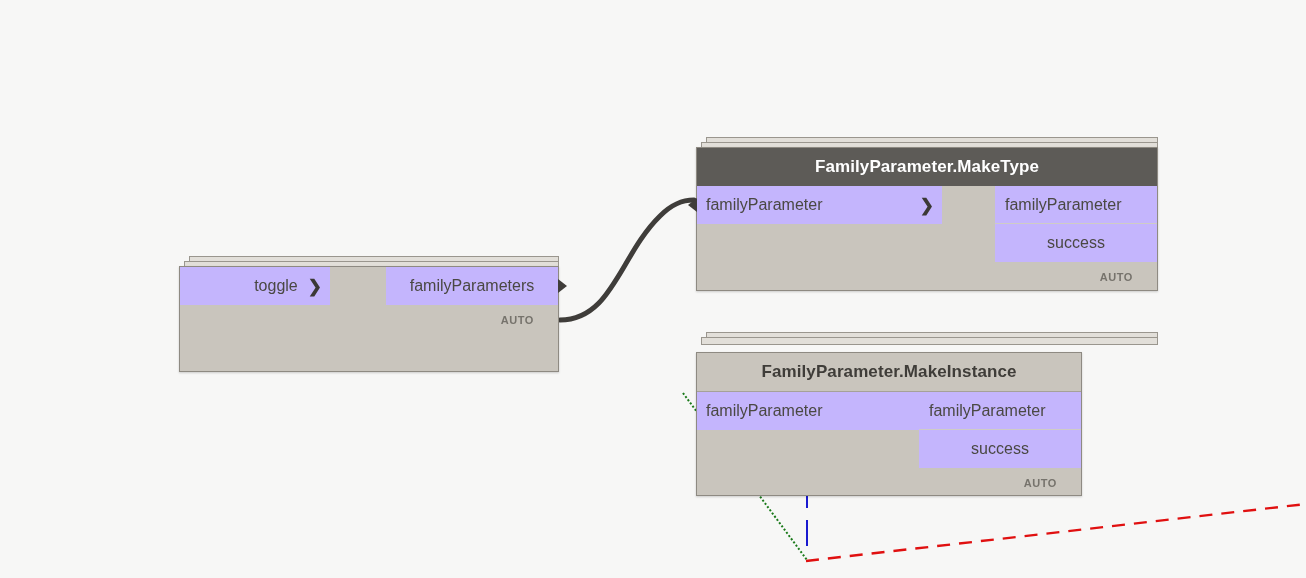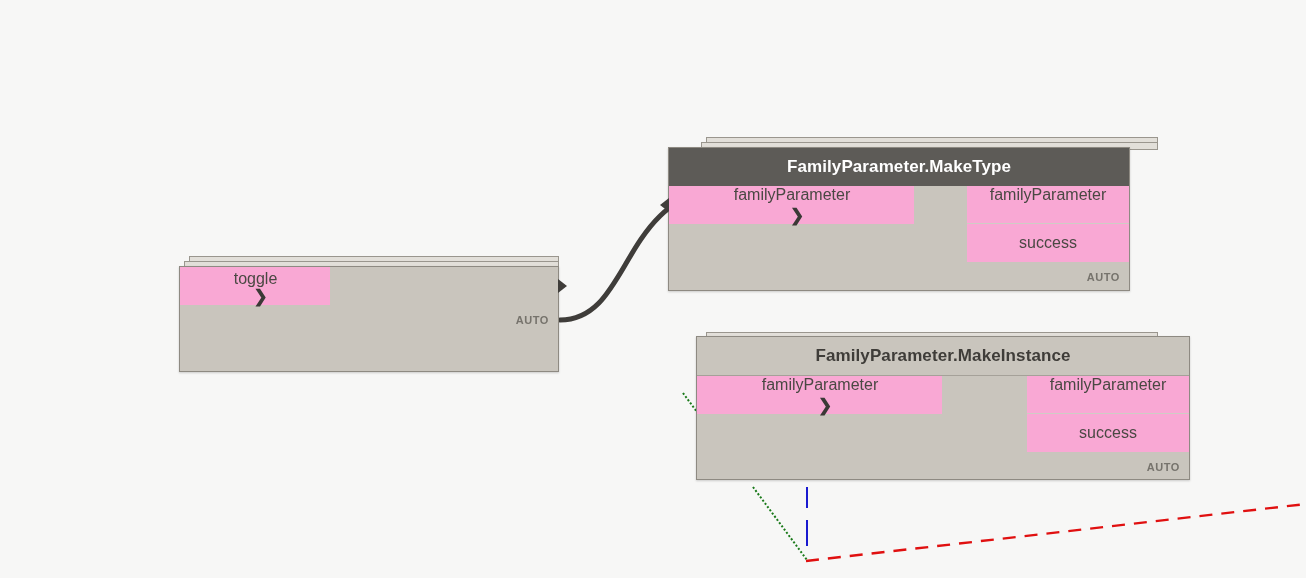--- a/index.html
+++ b/index.html
@@ -75,26 +75,25 @@
 
   .port-row {
     position: relative;
     height: 38px;
   }
 
   .port {
     position: absolute;
     box-sizing: border-box;
     height: 38px;
-    background: #f9a8d4;
+    background: #c4b5fd;
     display: flex;
     align-items: center;
     font-size: 16px;
     color: #4a4843;
-    flex-direction: column;
   }
   .port.in {
     left: 0;
     padding-left: 9px;
     padding-right: 8px;
     justify-content: space-between;
   }
   .port.out {
     right: 0;
     padding-left: 10px;
@@ -111,21 +110,21 @@
     color: #3b3936;
     line-height: 1;
     margin-left: 10px;
   }
 
   .node-footer {
     height: 30px;
     display: flex;
     align-items: center;
     justify-content: flex-end;
-    padding-right: 9px;
+    padding-right: 24px;
     font-size: 11px;
     font-weight: bold;
     color: #76736c;
     letter-spacing: 0.6px;
   }
 
   
   .nub {
     position: absolute;
     width: 0;
@@ -165,32 +164,35 @@
   <div class="stack l2" style="left:189px; top:256px; width:370px;"></div>
   <div class="stack l1" style="left:184px; top:261px; width:375px;"></div>
 
   <div class="node" style="left:179px; top:266px; width:380px; height:106px;">
     <div class="node-body">
       <div class="port-row">
         <div class="port in" style="width:150px;justify-content:flex-end;">
           <span>toggle</span>
           <span class="chevron">❯</span>
         </div>
+        <div class="port out last" style="width:172px;">
+          <span>familyParameters</span>
+        </div>
         <div class="nub right" style="right:-9px; top:12px;"></div>
       </div>
       <div class="node-footer">
         <span>AUTO</span>
       </div>
     </div>
   </div>
 
   <div class="stack l2" style="left:706px; top:137px; width:452px;"></div>
   <div class="stack l1" style="left:701px; top:142px; width:457px;"></div>
 
-  <div class="node" style="left:668px; top:147px; width:462px; height:144px;">
+  <div class="node" style="left:696px; top:147px; width:462px; height:144px;">
     <div class="node-header dark">
       <span>FamilyParameter.MakeType</span>
     </div>
     <div class="node-body">
       <div class="port-row">
         <div class="port in" style="width:245px;">
           <span>familyParameter</span>
           <span class="chevron">❯</span>
         </div>
         <div class="nub left" style="left:-9px; top:12px;"></div>
@@ -205,21 +207,21 @@
       </div>
       <div class="node-footer">
         <span>AUTO</span>
       </div>
     </div>
   </div>
 
   <div class="stack l2" style="left:706px; top:332px; width:452px;"></div>
   <div class="stack l1" style="left:701px; top:337px; width:457px;"></div>
 
-  <div class="node" style="left:696px; top:336px; width:494px; height:144px;">
+  <div class="node" style="left:696px; top:352px; width:386px; height:144px;">
     <div class="node-header light">
       <span>FamilyParameter.MakeInstance</span>
     </div>
     <div class="node-body">
       <div class="port-row">
         <div class="port in" style="width:245px;">
           <span>familyParameter</span>
           <span class="chevron">❯</span>
         </div>
         <div class="port out" style="width:162px;">

